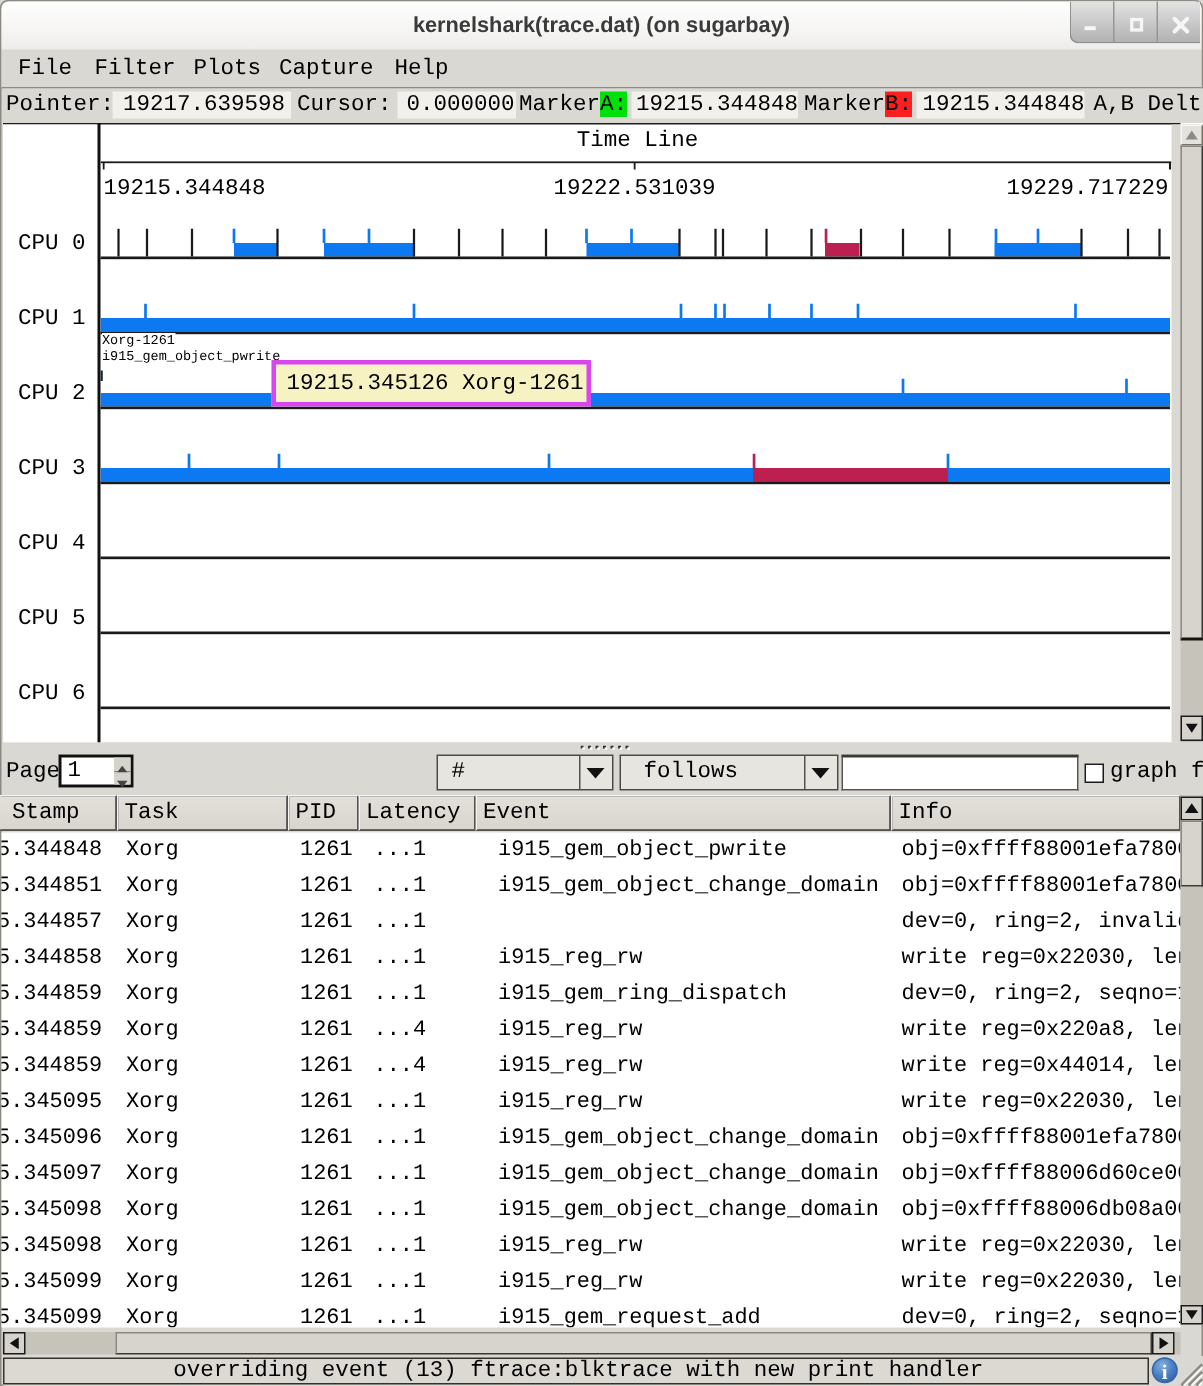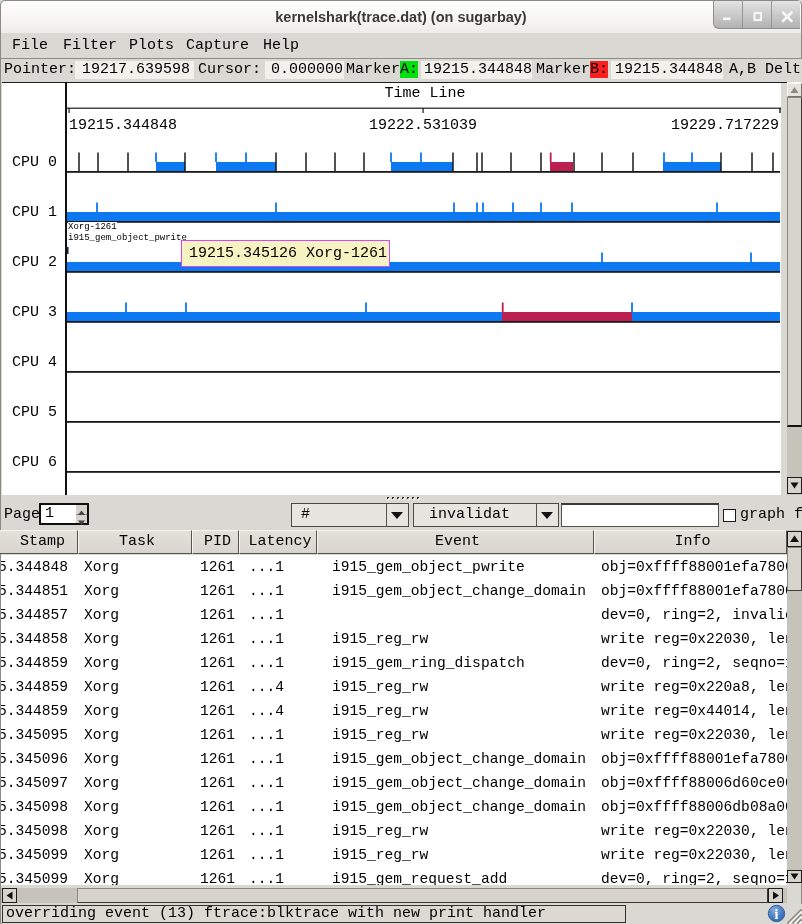--- a/index.html
+++ b/index.html
@@ -19,49 +19,49 @@
 
 #graph{position:absolute;left:1px;top:81px;width:800px;height:413px;background:#fff;}
 #gline{position:absolute;left:0px;top:0px;width:785px;height:1px;background:#1e1e1e;}
 #cpucol{position:absolute;left:0;top:1px;width:63px;height:412px;background:#fff;}
 #vline{position:absolute;left:62.5px;top:0px;width:2px;height:413px;background:#111;}
 .cpulab{position:absolute;left:10px;height:20px;line-height:20px;}
 #canvas{position:absolute;left:65px;top:0px;width:715px;height:413px;}
 #gvs{position:absolute;left:779px;top:1px;width:21px;height:412px;background:#dad8d2;}
 
 .tlab{position:absolute;font-size:9px;line-height:11px;background:#fff;white-space:pre;}
-#tooltip{position:absolute;left:179px;top:158px;width:207px;height:25px;background:#f6f2c1;border:1px solid #d946ef;line-height:25px;text-indent:7px;white-space:pre;}
+#tooltip{position:absolute;left:179px;top:158px;width:207px;height:25px;background:#f6f2c1;border:3px solid #d946ef;line-height:25px;text-indent:7px;white-space:pre;}
 
 .sbtn{position:absolute;box-sizing:border-box;background:#d6d3cd;border:1px solid #1b1b1b;}
 .sbtn svg{display:block}
 .thumb{position:absolute;box-sizing:border-box;background:#d7d4ce;border:1px solid #3c3a35;border-top-color:#8b8880;border-left-color:#8b8880;}
 .track{position:absolute;background:#bdb9b1;}
 
 #controls{position:absolute;left:1px;top:494px;width:800px;height:35px;background:#dad8d2;}
 #dots{position:absolute;left:385px;top:2px;width:36px;height:4px;}
 .clab{position:absolute;top:8px;height:24px;line-height:24px;white-space:nowrap;}
 #spin{position:absolute;left:37px;top:8px;width:50px;height:22px;box-sizing:border-box;background:#fff;border:2px solid #101010;}
 .combo{position:absolute;top:8px;height:24px;box-sizing:border-box;background:#e7e5df;border:1px solid #4a4a44;}
 #entry{position:absolute;left:559px;top:8px;width:158px;height:24px;box-sizing:border-box;background:#fff;border:1px solid #55524c;border-top:2px solid #3c3a35;}
 #check{position:absolute;left:721px;top:14px;width:13px;height:13px;box-sizing:border-box;background:#fff;border:1.5px solid #1a1a1a;}
 
-#thead{position:absolute;left:0px;top:529px;width:786px;height:24px;background:#0f172a;text-align:center;}
+#thead{position:absolute;left:0px;top:529px;width:786px;height:24px;background:#0f172a;}
 .hcell{position:absolute;top:0;height:24px;box-sizing:border-box;border-top:1px solid #f5f4f1;border-left:1px solid #f5f4f1;border-right:1px solid #55534e;border-bottom:1px solid #55534e;line-height:22px;padding-left:4px;background:linear-gradient(#e3e0da,#d8d5cf);}
 #tbody{position:absolute;left:0px;top:554px;width:786px;height:330px;background:#fff;overflow:hidden;font-size:14.6px;}
 .trow{position:absolute;left:0;width:688px;height:24px;line-height:24px;white-space:pre;}
 .c0{position:absolute;left:-3px;}
 .c1{position:absolute;left:83px;}
 .c2{position:absolute;left:199px;}
 .c3{position:absolute;left:248px;}
 .c4{position:absolute;left:331px;}
 .c5{position:absolute;left:600px;}
 
 #hscroll{position:absolute;left:0px;top:887px;width:786px;height:15px;background:#c6c3bb;}
 #statusbar{position:absolute;left:1px;top:903px;width:800px;height:20px;background:#dad8d2;}
-#smsg{position:absolute;left:0px;top:1px;width:624px;height:18px;box-sizing:border-box;border:1.5px solid #33312c;background:#dcd9d3;line-height:15px;text-indent:3px;white-space:pre;}
+#smsg{position:absolute;left:0px;top:1px;width:764px;height:18px;box-sizing:border-box;border:1.5px solid #33312c;background:#dcd9d3;line-height:15px;text-indent:3px;white-space:pre;text-align:center;}
 </style></head>
 <body>
 <div id="win">
 <div id="menubar">
   <div class="mitem" style="left:11px">File</div>
   <div class="mitem" style="left:62px">Filter</div>
   <div class="mitem" style="left:128px">Plots</div>
   <div class="mitem" style="left:185px">Capture</div>
   <div class="mitem" style="left:262px">Help</div>
 </div>
@@ -195,21 +195,21 @@
           </svg></div>
   </div>
   <div class="combo" style="left:289px;width:118px">
         <span style="position:absolute;left:9px;line-height:22px"># </span>
     <div class="abs" style="left:94px;top:0;width:1px;height:22px;background:#55534e"></div>
     <svg class="abs" style="left:98px;top:7px" width="14" height="9" viewBox="0 0 14 9">
           <path d="M1 1 H13 L7 8 Z" fill="#111"></path>
         </svg>
   </div>
   <div class="combo" style="left:411px;width:146px">
-        <span style="position:absolute;left:15px;line-height:22px">invalidat</span>
+        <span style="position:absolute;left:15px;line-height:22px">follows</span>
     <div class="abs" style="left:122px;top:0;width:1px;height:22px;background:#55534e"></div>
     <svg class="abs" style="left:126px;top:7px" width="14" height="9" viewBox="0 0 14 9">
           <path d="M1 1 H13 L7 8 Z" fill="#111"></path>
         </svg>
   </div>
   <div id="entry"></div>
   <div id="check"></div>
   <div class="clab" style="left:738px">graph follows</div>
 </div>
 <div id="thead">

